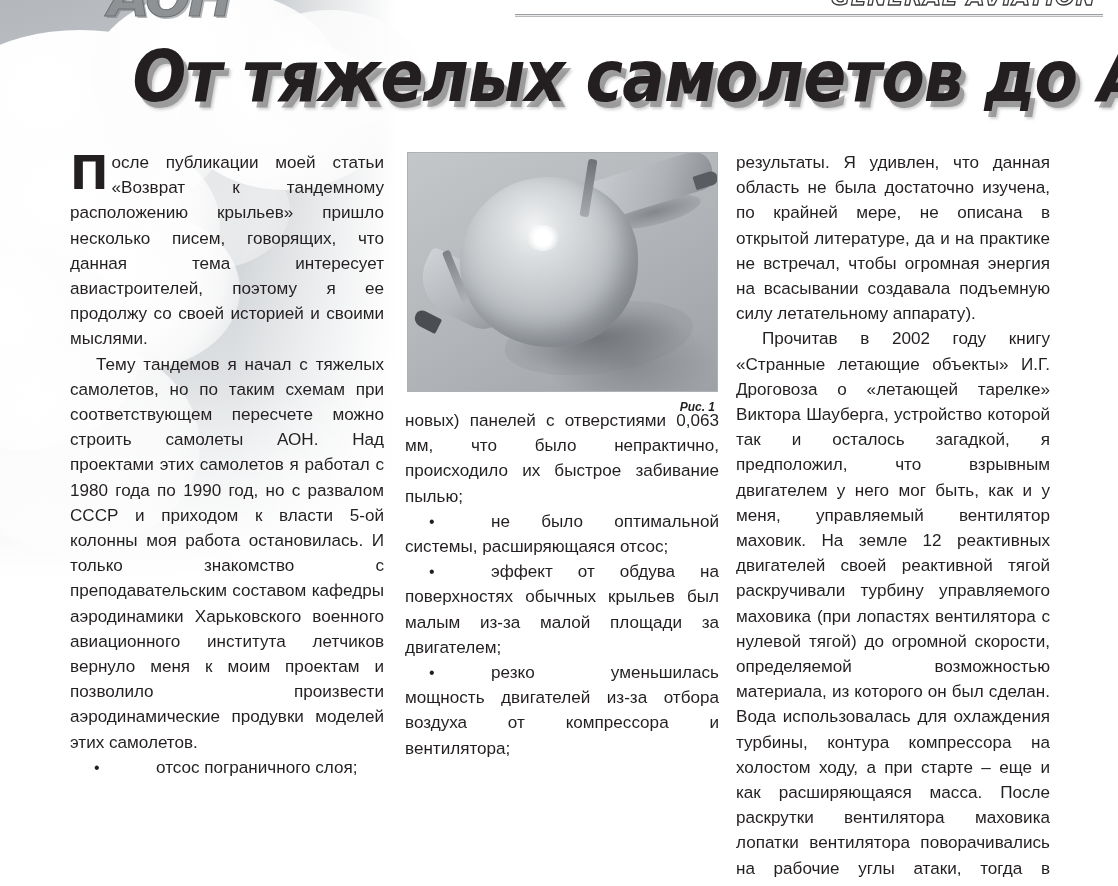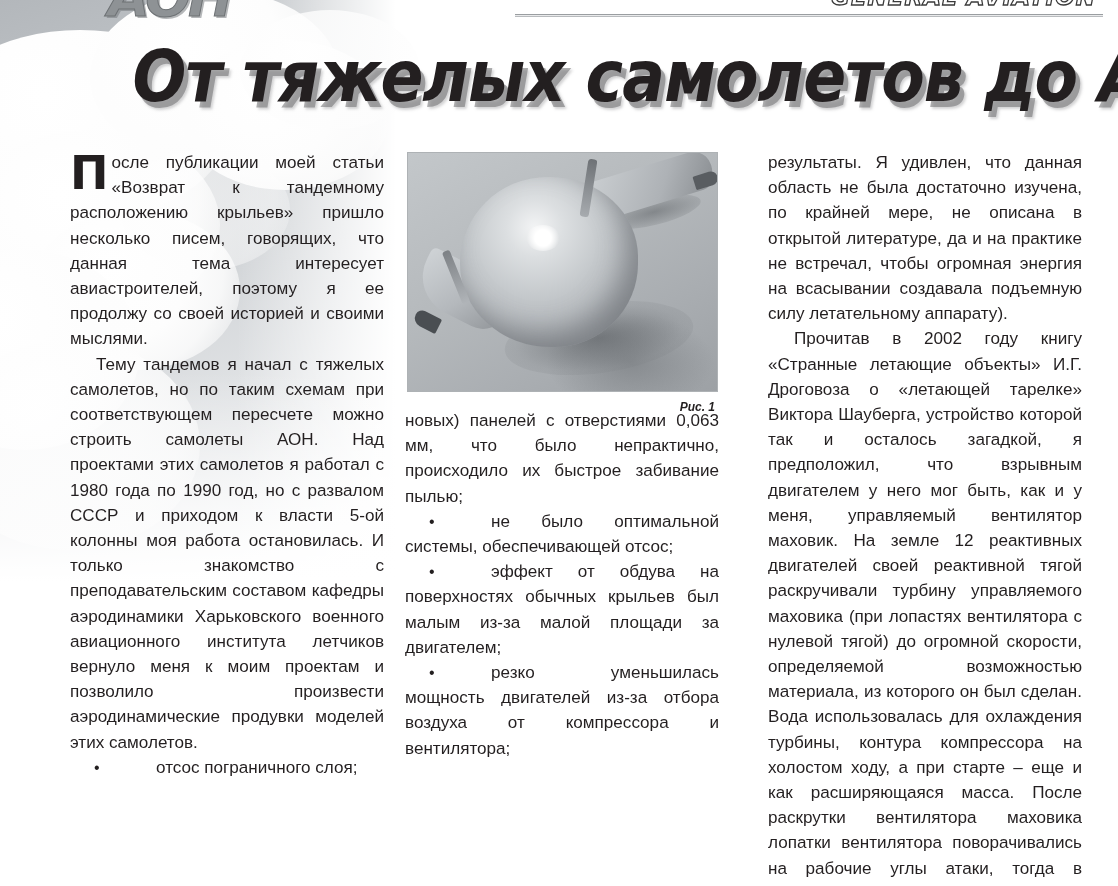--- a/index.html
+++ b/index.html
@@ -132,21 +132,21 @@
     width: 314px;
     font-size: 17.1px;
     line-height: 25.2px;
     text-align: justify;
     text-justify: inter-word;
     color: #231f20;
     overflow: hidden;
   }
   #column-1 { left: 70px;  height: 736px; }
   #column-2 { left: 405px; height: 736px; }
-  #column-3 { left: 768px; height: 736px; }
+  #column-3 { left: 736px; height: 736px; }
 
   .column p {
     margin: 0;
     text-indent: 26px;
     hyphens: none;
   }
   .column p.no-indent { text-indent: 0; }
   .column p.bullet {
     text-indent: 0;
     padding-left: 0;
@@ -313,21 +313,21 @@
   <div class="column" id="column-1">
     <p class="no-indent"><span id="drop-cap">П</span><span>осле публикации моей статьи «Возврат к тандемному расположению крыльев» пришло несколько писем, говорящих, что данная тема интересует авиастроителей, поэтому я ее продолжу со своей историей и своими мыслями.</span></p>
     <p><span>Тему тандемов я начал с тяжелых самолетов, но по таким схемам при соответствующем пересчете можно строить самолеты АОН. Над проектами этих самолетов я работал с 1980 года по 1990 год, но с развалом СССР и приходом к власти 5-ой колонны моя работа остановилась. И только знакомство с преподавательским составом кафедры аэродинамики Харьковского военного авиационного института летчиков вернуло меня к моим проектам и позволило произвести аэродинамические продувки моделей этих самолетов.</span></p>
     <p class="bullet"><span class="bullet-mark"></span><span>отсос пограничного слоя;</span></p>
 
   </div>
 
   <div class="column" id="column-2">
     <div style="height:258px"></div>
     <p class="no-indent"><span>новых) панелей с отверстиями 0,063 мм, что было непрактично, происходило их быстрое забивание пылью;</span></p>
-    <p class="bullet"><span class="bullet-mark"></span><span>не было оптимальной системы, обеспечивающей отсос;</span></p>
+    <p class="bullet"><span class="bullet-mark"></span><span>не было оптимальной системы, расширяющаяся отсос;</span></p>
     <p class="bullet"><span class="bullet-mark"></span><span>эффект от обдува на поверхностях обычных крыльев был малым из-за малой площади за двигателем;</span></p>
     <p class="bullet"><span class="bullet-mark"></span><span>резко уменьшилась мощность двигателей из-за отбора воздуха от компрессора и вентилятора;</span></p>
 
   </div>
 
   <div class="column" id="column-3">
     <p class="no-indent"><span>результаты. Я удивлен, что данная область не была достаточно изучена, по крайней мере, не описана в открытой литературе, да и на практике не встречал, чтобы огромная энергия на всасывании создавала подъемную силу летательному аппарату).</span></p>
     <p><span>Прочитав в 2002 году книгу «Странные летающие объекты» И.Г. Дроговоза о «летающей тарелке» Виктора Шауберга, устройство которой так и осталось загадкой, я предположил, что взрывным двигателем у него мог быть, как и у меня, управляемый вентилятор маховик. На земле 12 реактивных двигателей своей реактивной тягой раскручивали турбину управляемого маховика (при лопастях вентилятора с нулевой тягой) до огромной скорости, определяемой возможностью материала, из которого он был сделан. Вода использовалась для охлаждения турбины, контура компрессора на холостом ходу, а при старте – еще и как расширяющаяся масса. После раскрутки вентилятора маховика лопатки вентилятора поворачивались на рабочие углы атаки, тогда в центральной части создавалось мощное разряжение, которое через малые отверстия либо щели создавало подъемную силу на</span></p>
   </div>
 </div>

